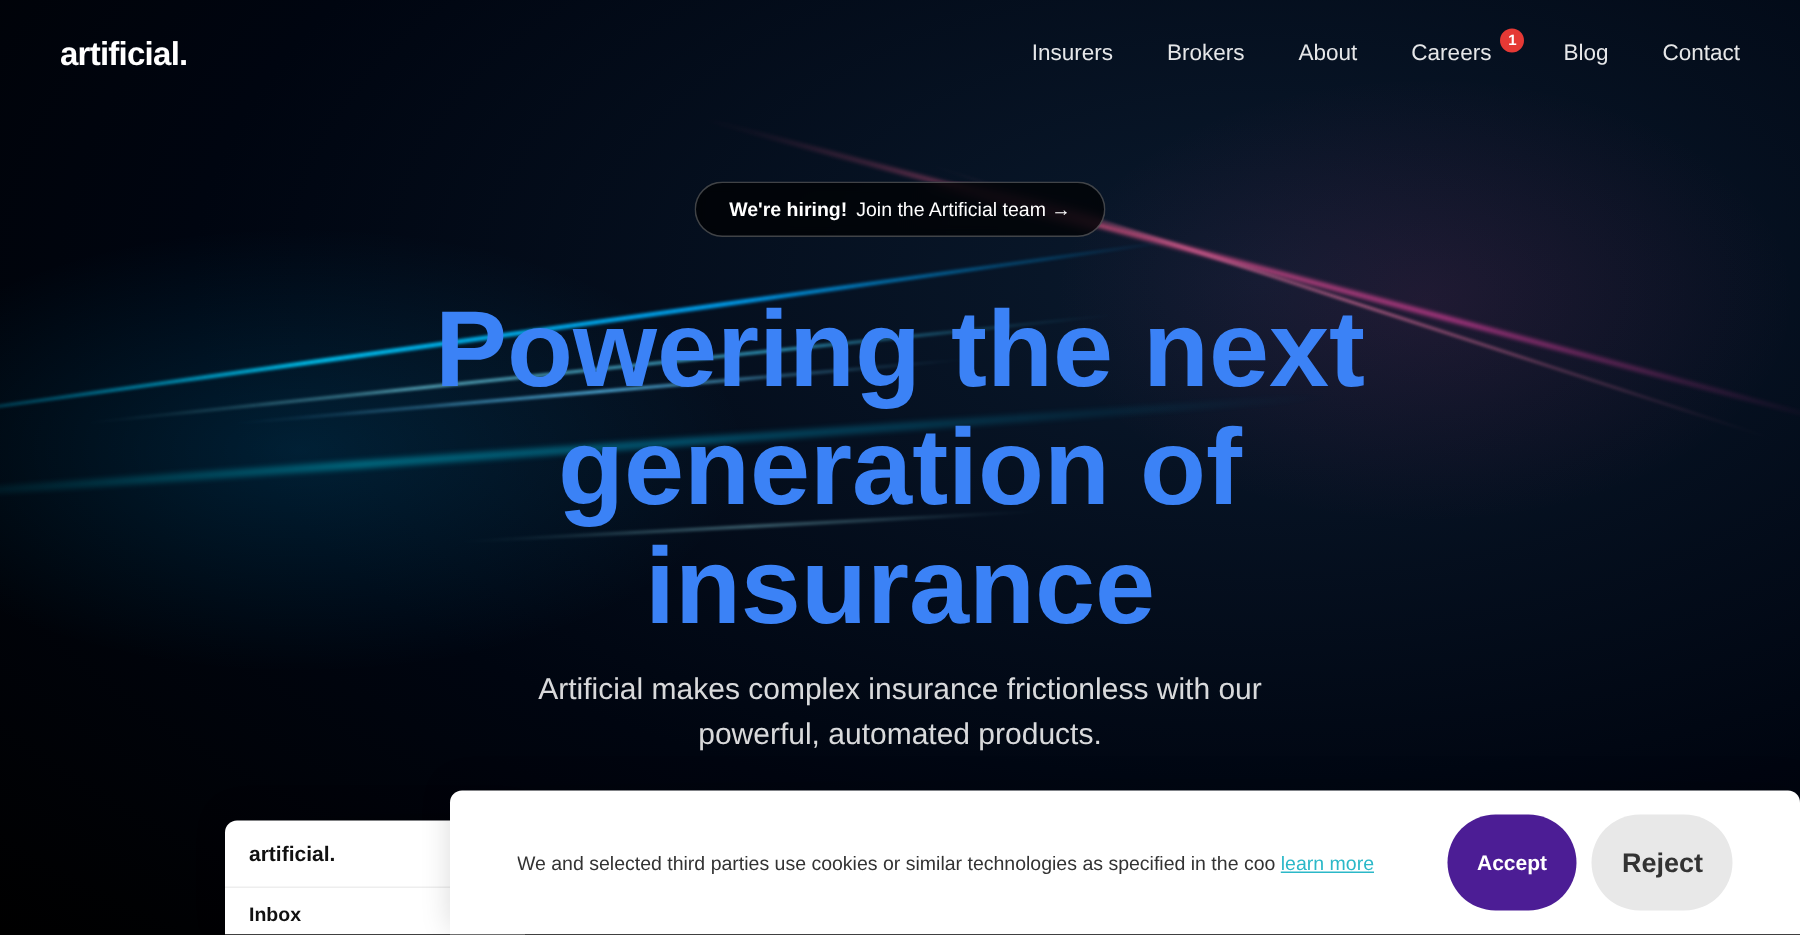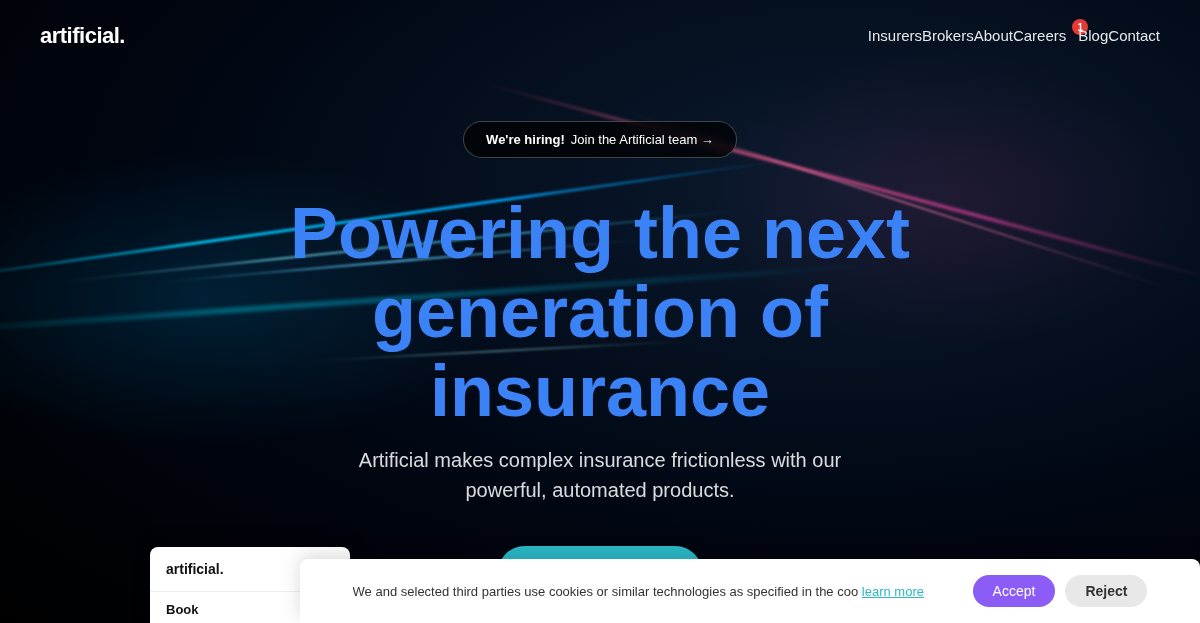--- a/index.html
+++ b/index.html
@@ -109,20 +109,21 @@
     }
     .logo {
       color: #fff;
       font-size: 22px;
       font-weight: 700;
       letter-spacing: -0.5px;
     }
     .nav-links {
       display: flex;
       align-items: flex-end;
+      gap: 36px;
     }
     .nav-link {
       color: rgba(255,255,255,0.9);
       font-size: 15px;
       font-weight: 400;
       text-decoration: none;
       cursor: pointer;
       position: relative;
     }
     .nav-link .badge {
@@ -234,36 +235,36 @@
       color: #2bb8c8;
       text-decoration: underline;
       cursor: pointer;
     }
     .cookie-actions {
       display: flex;
       gap: 10px;
       margin-left: 20px;
     }
     .btn-accept {
-      background: #8b5cf6;
+      background: #4c1d95;
       color: #fff;
       border: none;
       border-radius: 50px;
-      padding: 8px 20px;
+      padding: 24px 20px;
       font-size: 14px;
-      font-weight: 400;
+      font-weight: 700;
       cursor: pointer;
     }
     .btn-reject {
       background: #e8e8e8;
       color: #333;
       border: none;
       border-radius: 50px;
       padding: 8px 20px;
-      font-size: 14px;
+      font-size: 18px;
       font-weight: 600;
       cursor: pointer;
     }
 
     
     .side-panel {
       position: absolute;
       bottom: 0;
       left: 150px;
       width: 200px;
@@ -336,21 +337,21 @@
   <button class="cta-button">
     <span>Book a demo</span>
     <span class="arrow">›</span>
   </button>
 </div>
 
 <div class="side-panel">
   <div class="side-panel-header">
     <div class="side-panel-logo">artificial.</div>
   </div>
-  <div class="side-panel-inbox">Book</div>
+  <div class="side-panel-inbox">Inbox</div>
 </div>
 
 <div class="cookie-banner">
   <span class="cookie-text">
     <span>We and selected third parties use cookies or similar technologies as specified in the coo</span>
     <a class="cookie-link">learn more</a>
   </span>
   <div class="cookie-actions">
     <button class="btn-accept">Accept</button>
     <button class="btn-reject">Reject</button>

